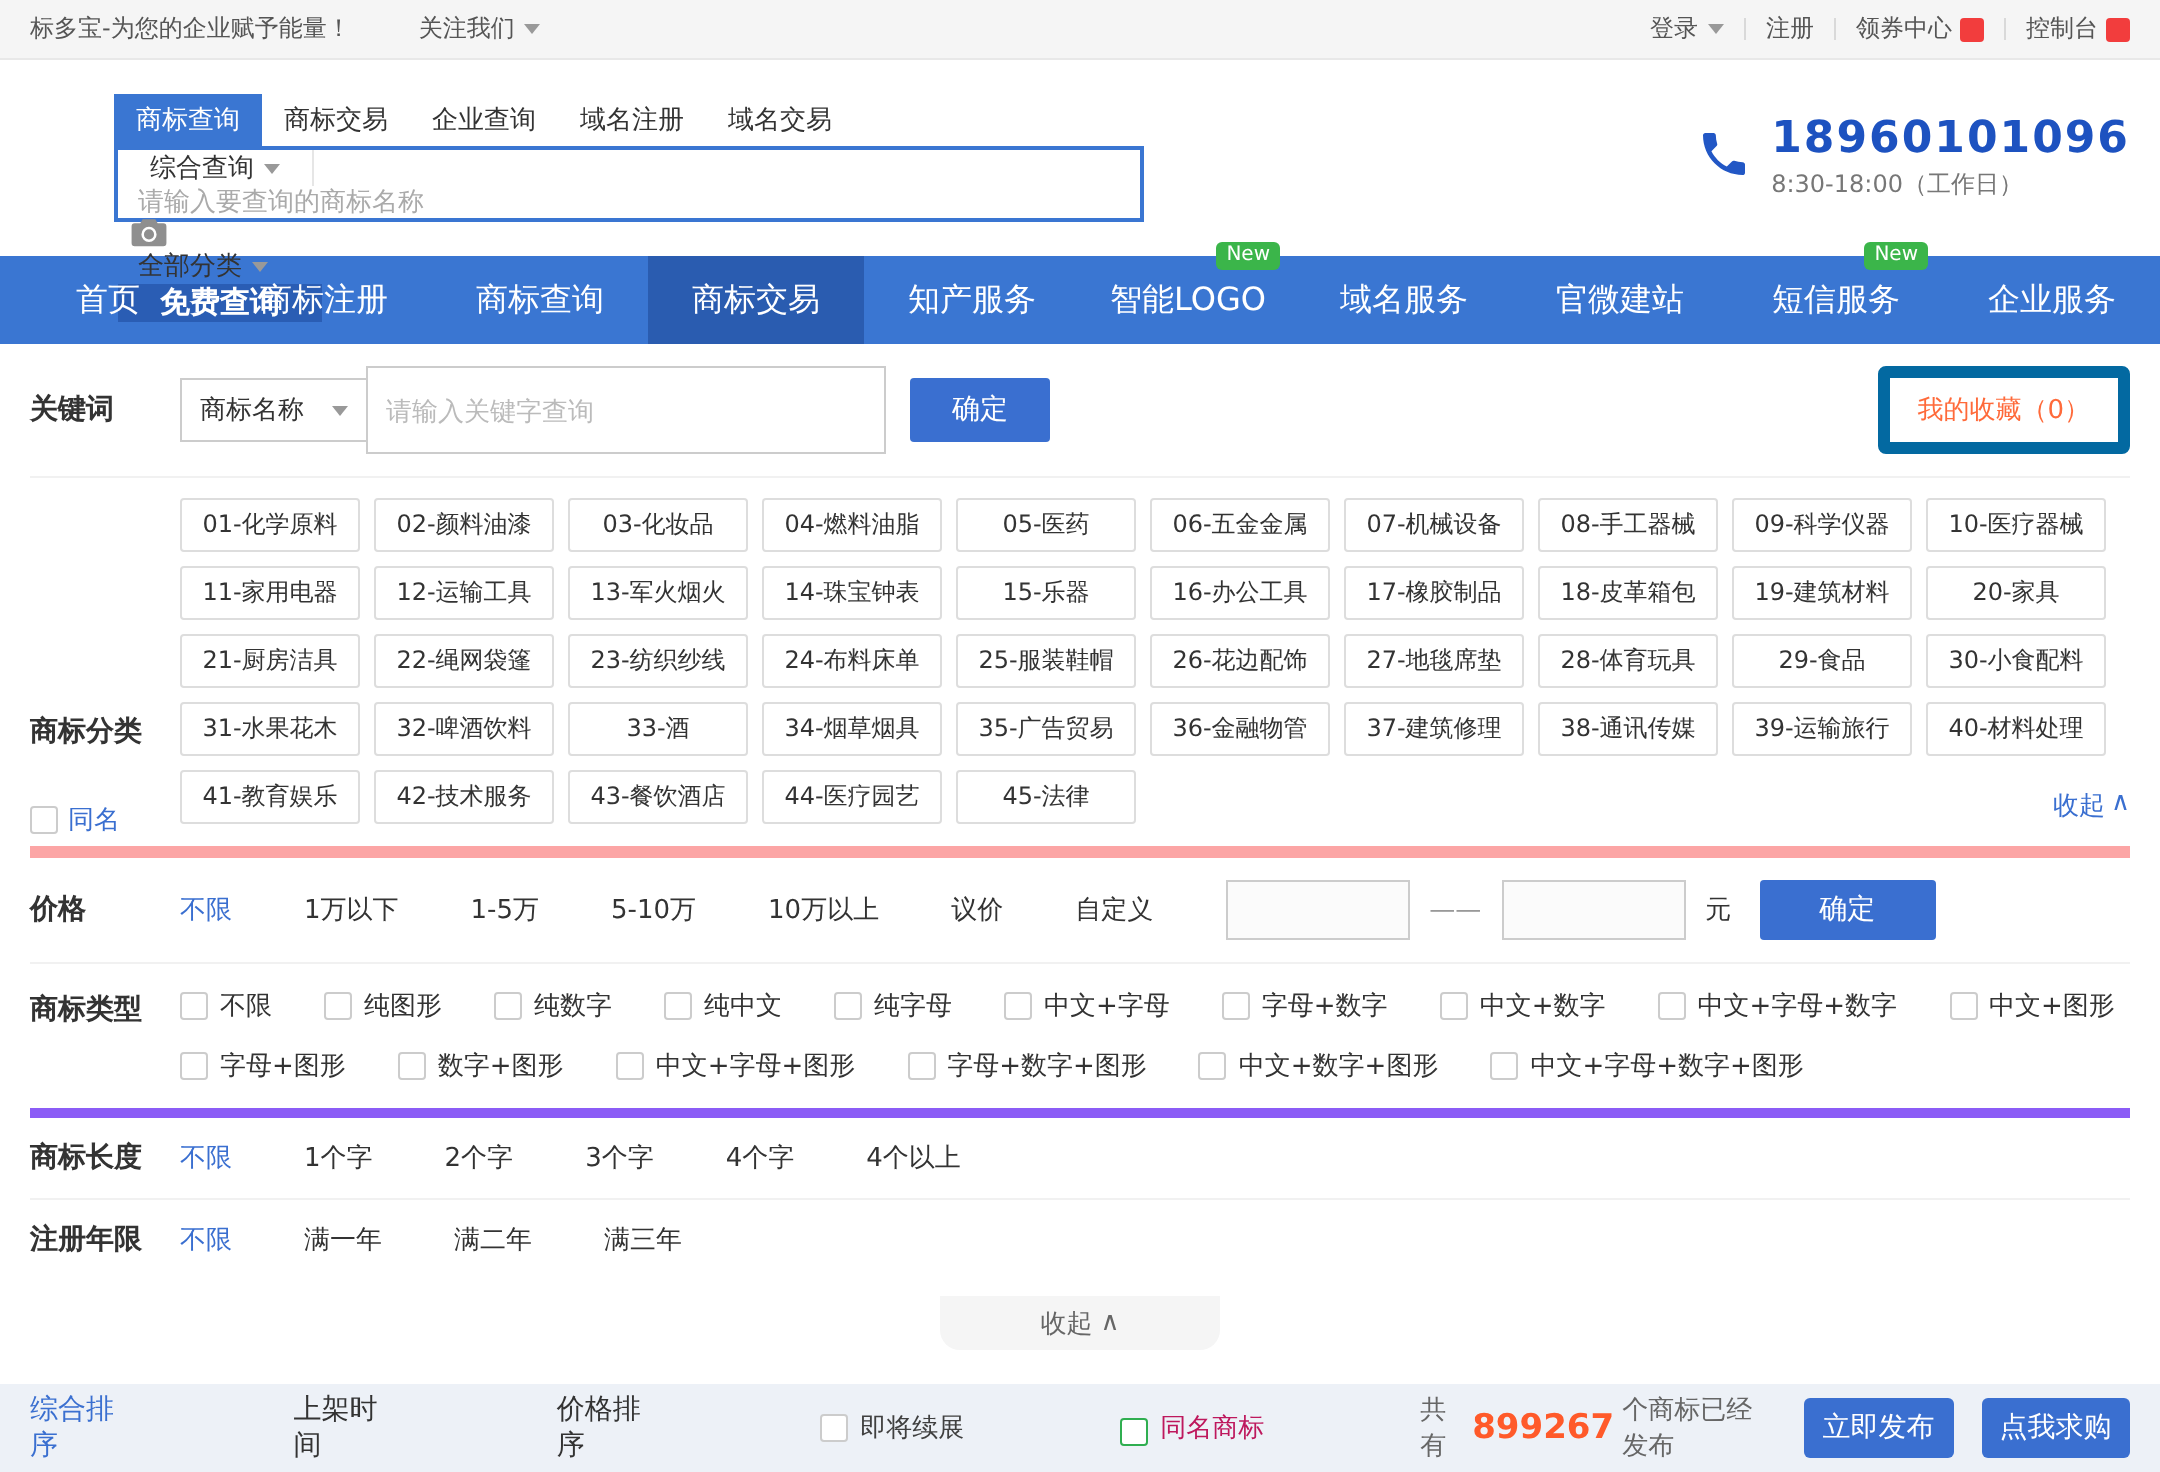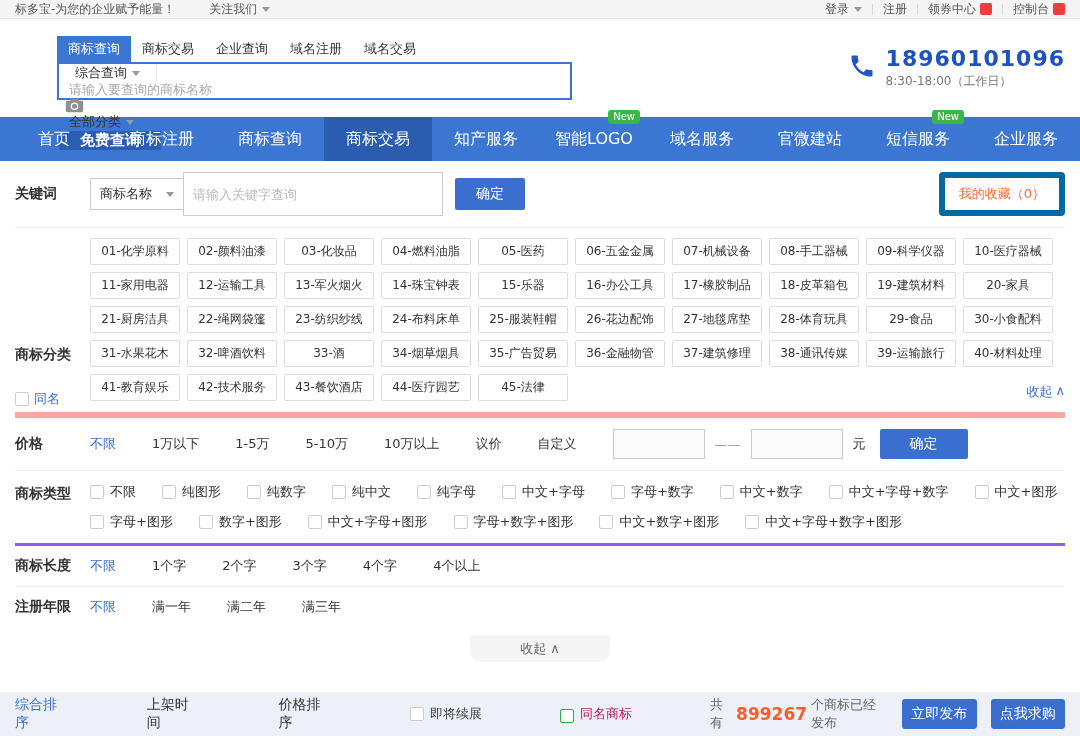--- a/index.html
+++ b/index.html
@@ -1,20 +1,20 @@
 <!DOCTYPE html>
 <html><head>
 <meta charset="utf-8">
 <style>
   * { box-sizing:border-box; margin:0; padding:0; }
   html,body { width:1080px; height:736px; }
   body { font-family:"DejaVu Sans","Liberation Sans",sans-serif; color:#333; background:#fff; overflow:hidden; position:relative; }
 
   
-  .topbar { height:19px; background:#f5f5f5; border-bottom:1px solid #e8e8e8; display:flex; align-items:center; justify-content:space-between; padding:0 15px; font-size:12px; color:#555; }
+  .topbar { height:30px; background:#f5f5f5; border-bottom:1px solid #e8e8e8; display:flex; align-items:center; justify-content:space-between; padding:0 15px; font-size:12px; color:#555; }
   .topbar-left { display:flex; align-items:center; gap:34px; }
   .tb-link, .follow { cursor:pointer; display:inline-flex; align-items:center; }
   .topbar-right { display:flex; align-items:center; }
   .sep { width:1px; height:11px; background:#d9d9d9; margin:0 10px; }
   .caret { width:0; height:0; border-left:4px solid transparent; border-right:4px solid transparent; border-top:5px solid #999; display:inline-block; margin-left:5px; }
   .red-badge { width:12px; height:12px; background:#f23d3d; border-radius:2px; display:inline-block; margin-left:4px; }
 
   
   .header { height:98px; display:flex; align-items:center; padding:0 15px; background:#fff; }
   .logo { width:225px; cursor:pointer; }
@@ -60,21 +60,21 @@
 
   .opt { font-size:13px; color:#333; margin-right:36px; cursor:pointer; white-space:nowrap; }
   .opt.active { color:#3a6fd0; }
   .range-input { width:92px; height:30px; border:1px solid #ccc; padding:0 8px; font-size:13px; background:#fbfbfb; }
   .dash { color:#999; margin:0 10px; font-size:13px; }
   .unit { margin:0 14px 0 10px; font-size:13px; }
   .btn-confirm2 { width:88px; height:30px; background:#3a6fd0; color:#fff; border:none; border-radius:2px; font-size:14px; cursor:pointer; }
 
   .cb { width:14px; height:14px; border:1px solid #ccc; border-radius:2px; background:#fff; display:inline-block; flex-shrink:0; }
   .cb-item { display:inline-flex; align-items:center; gap:6px; font-size:13px; color:#333; cursor:pointer; white-space:nowrap; }
-  .type-row { display:flex; align-items:flex-start; border-bottom:3px solid #8b5cf6; padding:12px 0; }
+  .type-row { display:flex; align-items:flex-start; border-bottom:5px solid #8b5cf6; padding:12px 0; }
   .type-grid { flex:1; display:flex; flex-wrap:wrap; column-gap:26px; row-gap:12px; }
 
   .collapse-bar { width:140px; height:27px; margin:8px auto 0; background:#f5f5f5; color:#666; font-size:13px; display:flex; align-items:center; justify-content:center; gap:4px; border-radius:0 0 10px 10px; cursor:pointer; }
 
   
   .sortbar { position:absolute; bottom:0; left:0; width:1080px; height:44px; background:#edf1f7; display:flex; align-items:center; padding:0 15px;gap:36px; }
   .sort-item { font-size:14px; color:#333; margin-right:46px; cursor:pointer; }
   .sort-item.active { color:#3a6fd0; }
   .sortbar .cb-item { margin-right:42px; color:#404040; }
   .cb-item.green { color:#be185d;align-items:flex-end; }

